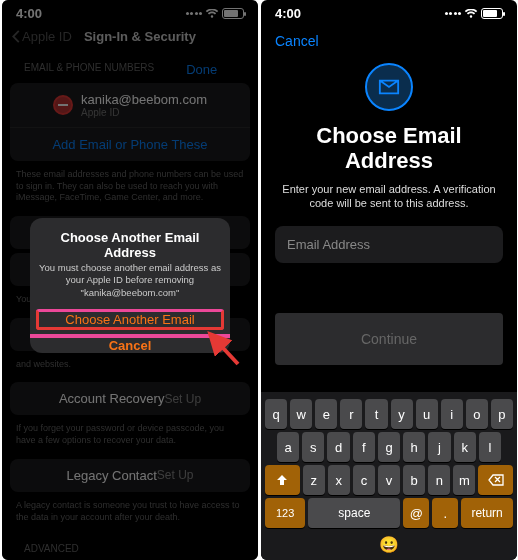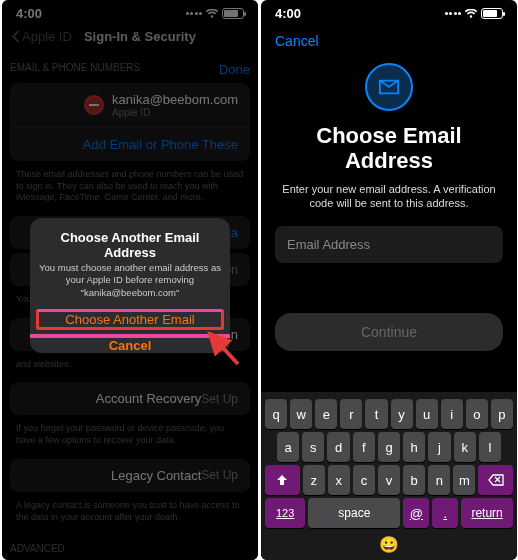--- a/index.html
+++ b/index.html
@@ -14,24 +14,24 @@
   .dot { width: 3px; height: 3px; background: #fff; border-radius: 50%; }
   .wifi { width: 14px; height: 10px; }
   .batt { width: 22px; height: 11px; border: 1px solid #fff; border-radius: 3px; position: relative; }
   .batt::after { content: ""; position: absolute; right: -3px; top: 3px; width: 2px; height: 4px; background: #fff; border-radius: 1px; }
   .batt-fill { position: absolute; left: 1px; top: 1px; bottom: 1px; width: 70%; background: #fff; border-radius: 1px; }
 
   .navbar { display: flex; align-items: center; padding: 6px 10px; font-size: 13px; }
   .back { color: #555; display: flex; align-items: center; gap: 2px; }
   .nav-title { flex: 1; text-align: center; font-weight: 600; margin-left: -40px; color: #ccc; }
 
-  .section-h { color: #666; font-size: 10px; padding: 12px 8px 2px; display: flex; justify-content: space-between; text-transform: uppercase; gap: 32px; }
+  .section-h { color: #666; font-size: 10px; padding: 12px 22px 2px; display: flex; text-transform: uppercase; gap: 32px; }
   .done { color: #0a84ff; font-size: 13px; text-transform: none; }
   .list { background: #1c1c1e; border-radius: 8px; margin: 4px 8px; overflow: hidden; }
-  .row { padding: 9px 12px; font-size: 13px; border-top: 1px solid #2a2a2c; display: flex; align-items: center; justify-content: flex-end; }
+  .row { padding: 9px 12px; font-size: 13px; border-top: 1px solid #2a2a2c; display: flex; align-items: center; justify-content: center; }
   .row:first-child { border-top: none; }
   .row .sub { color: #777; font-size: 10px; }
   .link { color: #0a84ff; }
   .footer { color: #666; font-size: 9px; padding: 4px 14px 8px; line-height: 1.3; }
   .setup { color: #888; font-size: 12px; }
   .redbox { border: 2px solid #e53935; border-radius: 3px; }
 
   .email-icon-circle { width: 20px; height: 20px; border-radius: 50%; border: 2px solid #e53935; display: flex; align-items: center; justify-content: center; margin-right: 8px; background: #b33; }
   .email-icon-circle svg { width: 10px; height: 10px; }
 
@@ -43,26 +43,26 @@
   .alert .redbox { margin: 0 6px 4px; border-width: 3px; }
 
   .arrow { position: absolute; left: 202px; top: 328px; pointer-events: none; }
 
   .cancel-r { color: #0a84ff; font-size: 14px; padding: 10px 14px; }
   .big-icon { width: 48px; height: 48px; background: #0a2d4d; border-radius: 50%; margin: 4px auto 12px; display: flex; align-items: center; justify-content: center; border: 2px solid #0a84ff; }
   .big-icon svg { width: 22px; height: 22px; }
   .r-title { font-size: 22px; font-weight: 700; text-align: center; padding: 0 12px; line-height: 1.15; }
   .r-sub { font-size: 11px; color: #ddd; text-align: center; padding: 8px 20px 16px; line-height: 1.3; }
   .input { background: #1c1c1e; margin: 0 14px; border-radius: 8px; padding: 11px 12px; font-size: 13px; color: #888; }
-  .cont-btn { background: #2c2c2e; margin: 50px 14px 0; border-radius: 16px; padding: 11px; text-align: center; font-size: 14px; color: #666; }
+  .cont-btn { background: #2c2c2e; margin: 50px 14px 0; border-radius: 4px; padding: 18px; text-align: center; font-size: 14px; color: #666; }
 
   .kb { position: absolute; bottom: 0; left: 0; right: 0; background: #1a1a1c; padding: 4px 2px 6px; }
   .krow { display: flex; gap: 3px; margin: 3px 2px; justify-content: center; }
   .key { background: #4a4a4c; border-radius: 4px; height: 30px; flex: 1; display: flex; align-items: center; justify-content: center; font-size: 13px; color: #fff; box-shadow: 0 1px 0 #000; }
-  .key.dark { background: #701a75; text-decoration: underline; }
+  .key.dark { background: #a16207; }
   .key.wide15 { flex: 1.4; }
   .key.space { flex: 3.2; font-size: 12px; }
   .key.at { flex: 0.9; }
   .emoji { text-align: center; font-size: 16px; padding: 4px 0 0; }
 </style>
 </head>
 <body>
 
 <div class="phone left">
   <div class="statusbar">

